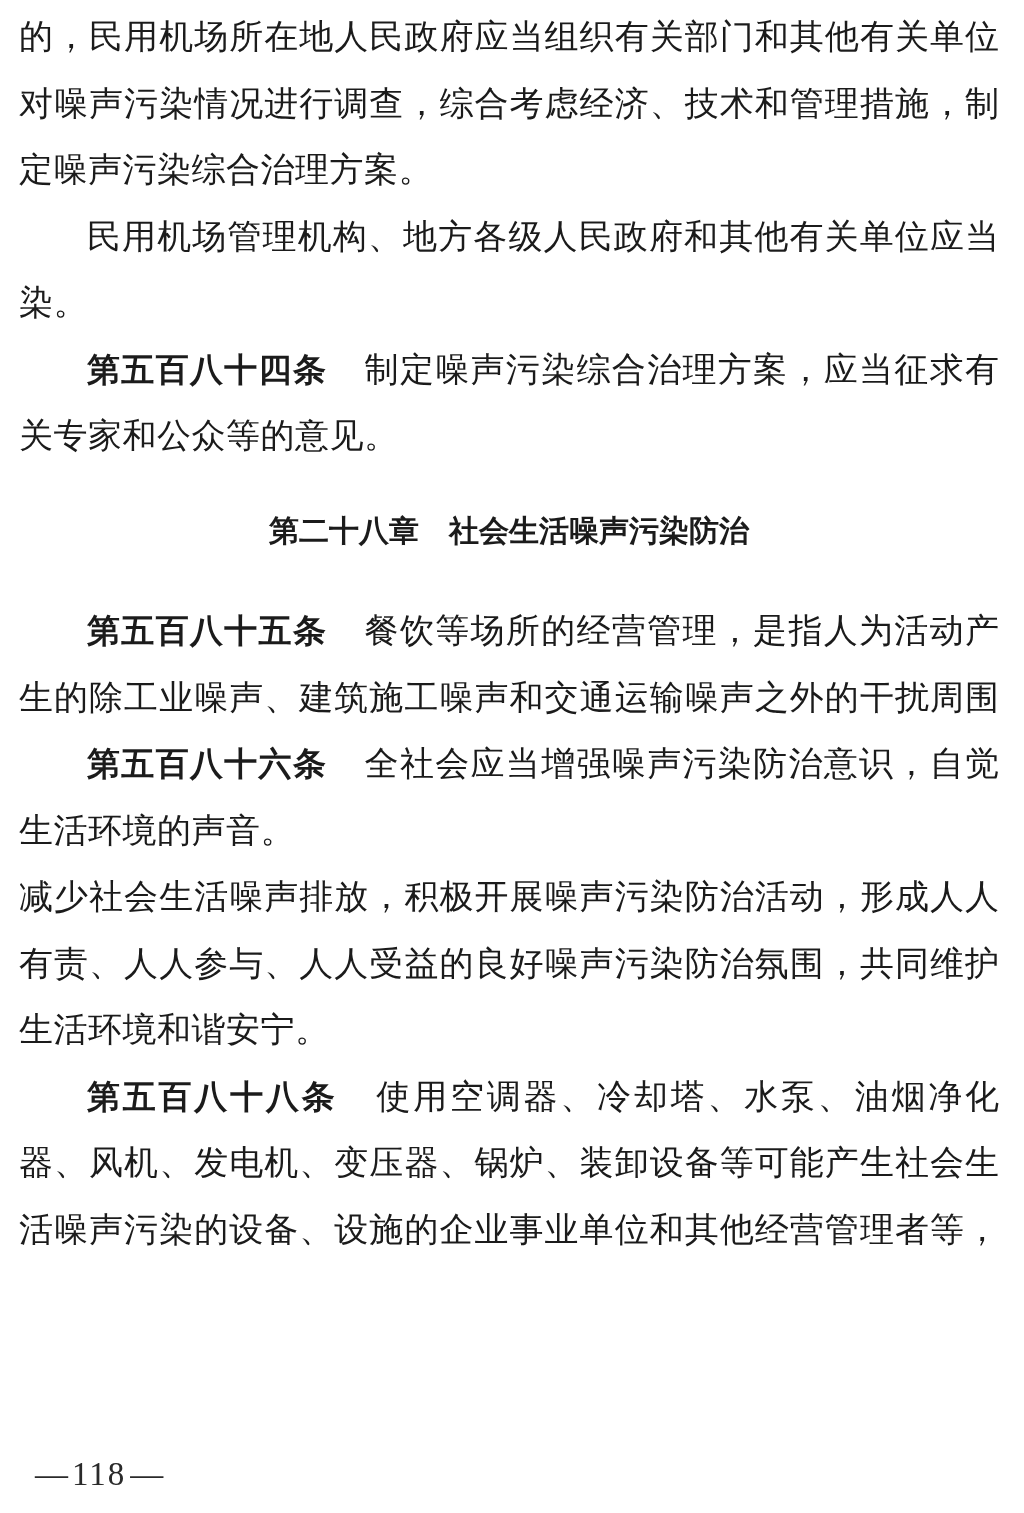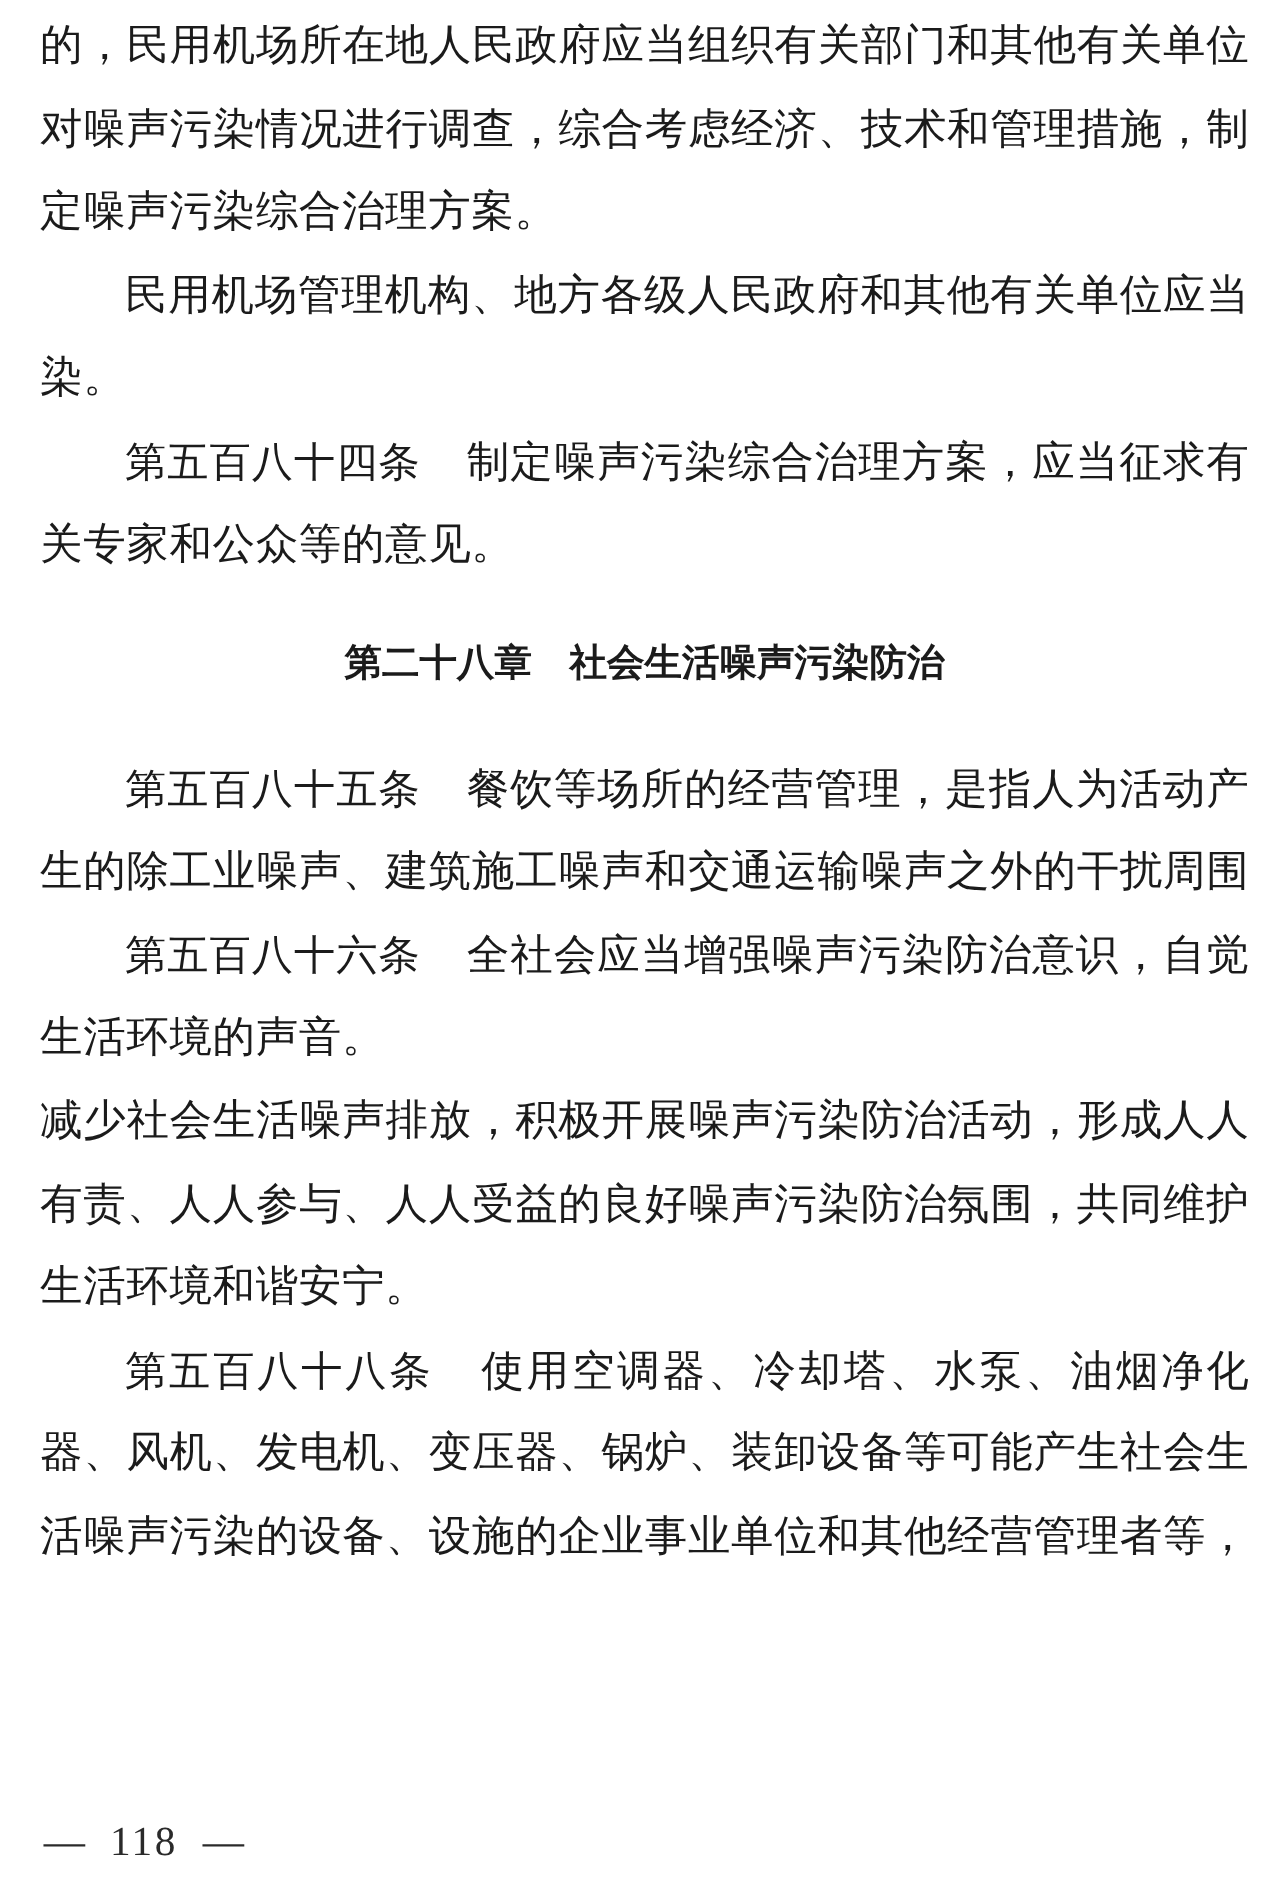--- a/index.html
+++ b/index.html
@@ -7,39 +7,39 @@
     width: 1024px; height: 1513px;
     background: #ffffff;
     color: #1b1b1b;
     font-family: "Liberation Serif", "DejaVu Serif", serif;
     overflow: hidden;
   }
   .page {
     position: relative;
     box-sizing: border-box;
     width: 1024px; height: 1513px;
-    padding: 4px 25px 0 32px;
+    padding: 4px 25px 0 19px;
   }
   .line {
     font-size: 34px;
     height: 66.5px;
     line-height: 66.5px;
     text-align: left;
     letter-spacing: 0.5px;
   }
   .line.justify {
     text-align: justify;
     text-justify: inter-character;
     text-align-last: justify;
     letter-spacing: 0;
   }
   .line.indent { text-indent: 68px; }
   .art-num {
     font-family: "Liberation Sans", "DejaVu Sans", sans-serif;
-    font-weight: 400;
+    font-weight: 700;
     font-size: 33px;
   }
   .art-gap { display: inline-block; width: 36px; }
   .line.chapter {
     margin: 28px 0 34px 0;
     text-align: center;
     text-align-last: center;
     text-indent: 0;
     font-family: "Liberation Sans", "DejaVu Sans", sans-serif;
     font-weight: 700;
@@ -48,21 +48,21 @@
   }
   .chapter .gap { display: inline-block; width: 30px; }
   .footer {
     position: absolute;
     left: 35px; top: 1452px;
     height: 44px; line-height: 44px;
     font-size: 33px;
     color: #2a2a2a;
     white-space: nowrap;
   }
-  .footer .num { margin: 0 20px; letter-spacing: 2px; }
+  .footer .num { margin: 0 4px; letter-spacing: 2px; }
 </style>
 </head>
 <body>
 
 <div class="page">
   <div>
       <div class="line justify"><span>的，民用机场所在地人民政府应当组织有关部门和其他有关单位</span></div>
       <div class="line justify"><span>对噪声污染情况进行调查，综合考虑经济、技术和管理措施，制</span></div>
       <div class="line"><span>定噪声污染综合治理方案。</span></div>
       <div class="line justify indent"><span>民用机场管理机构、地方各级人民政府和其他有关单位应当</span></div>

